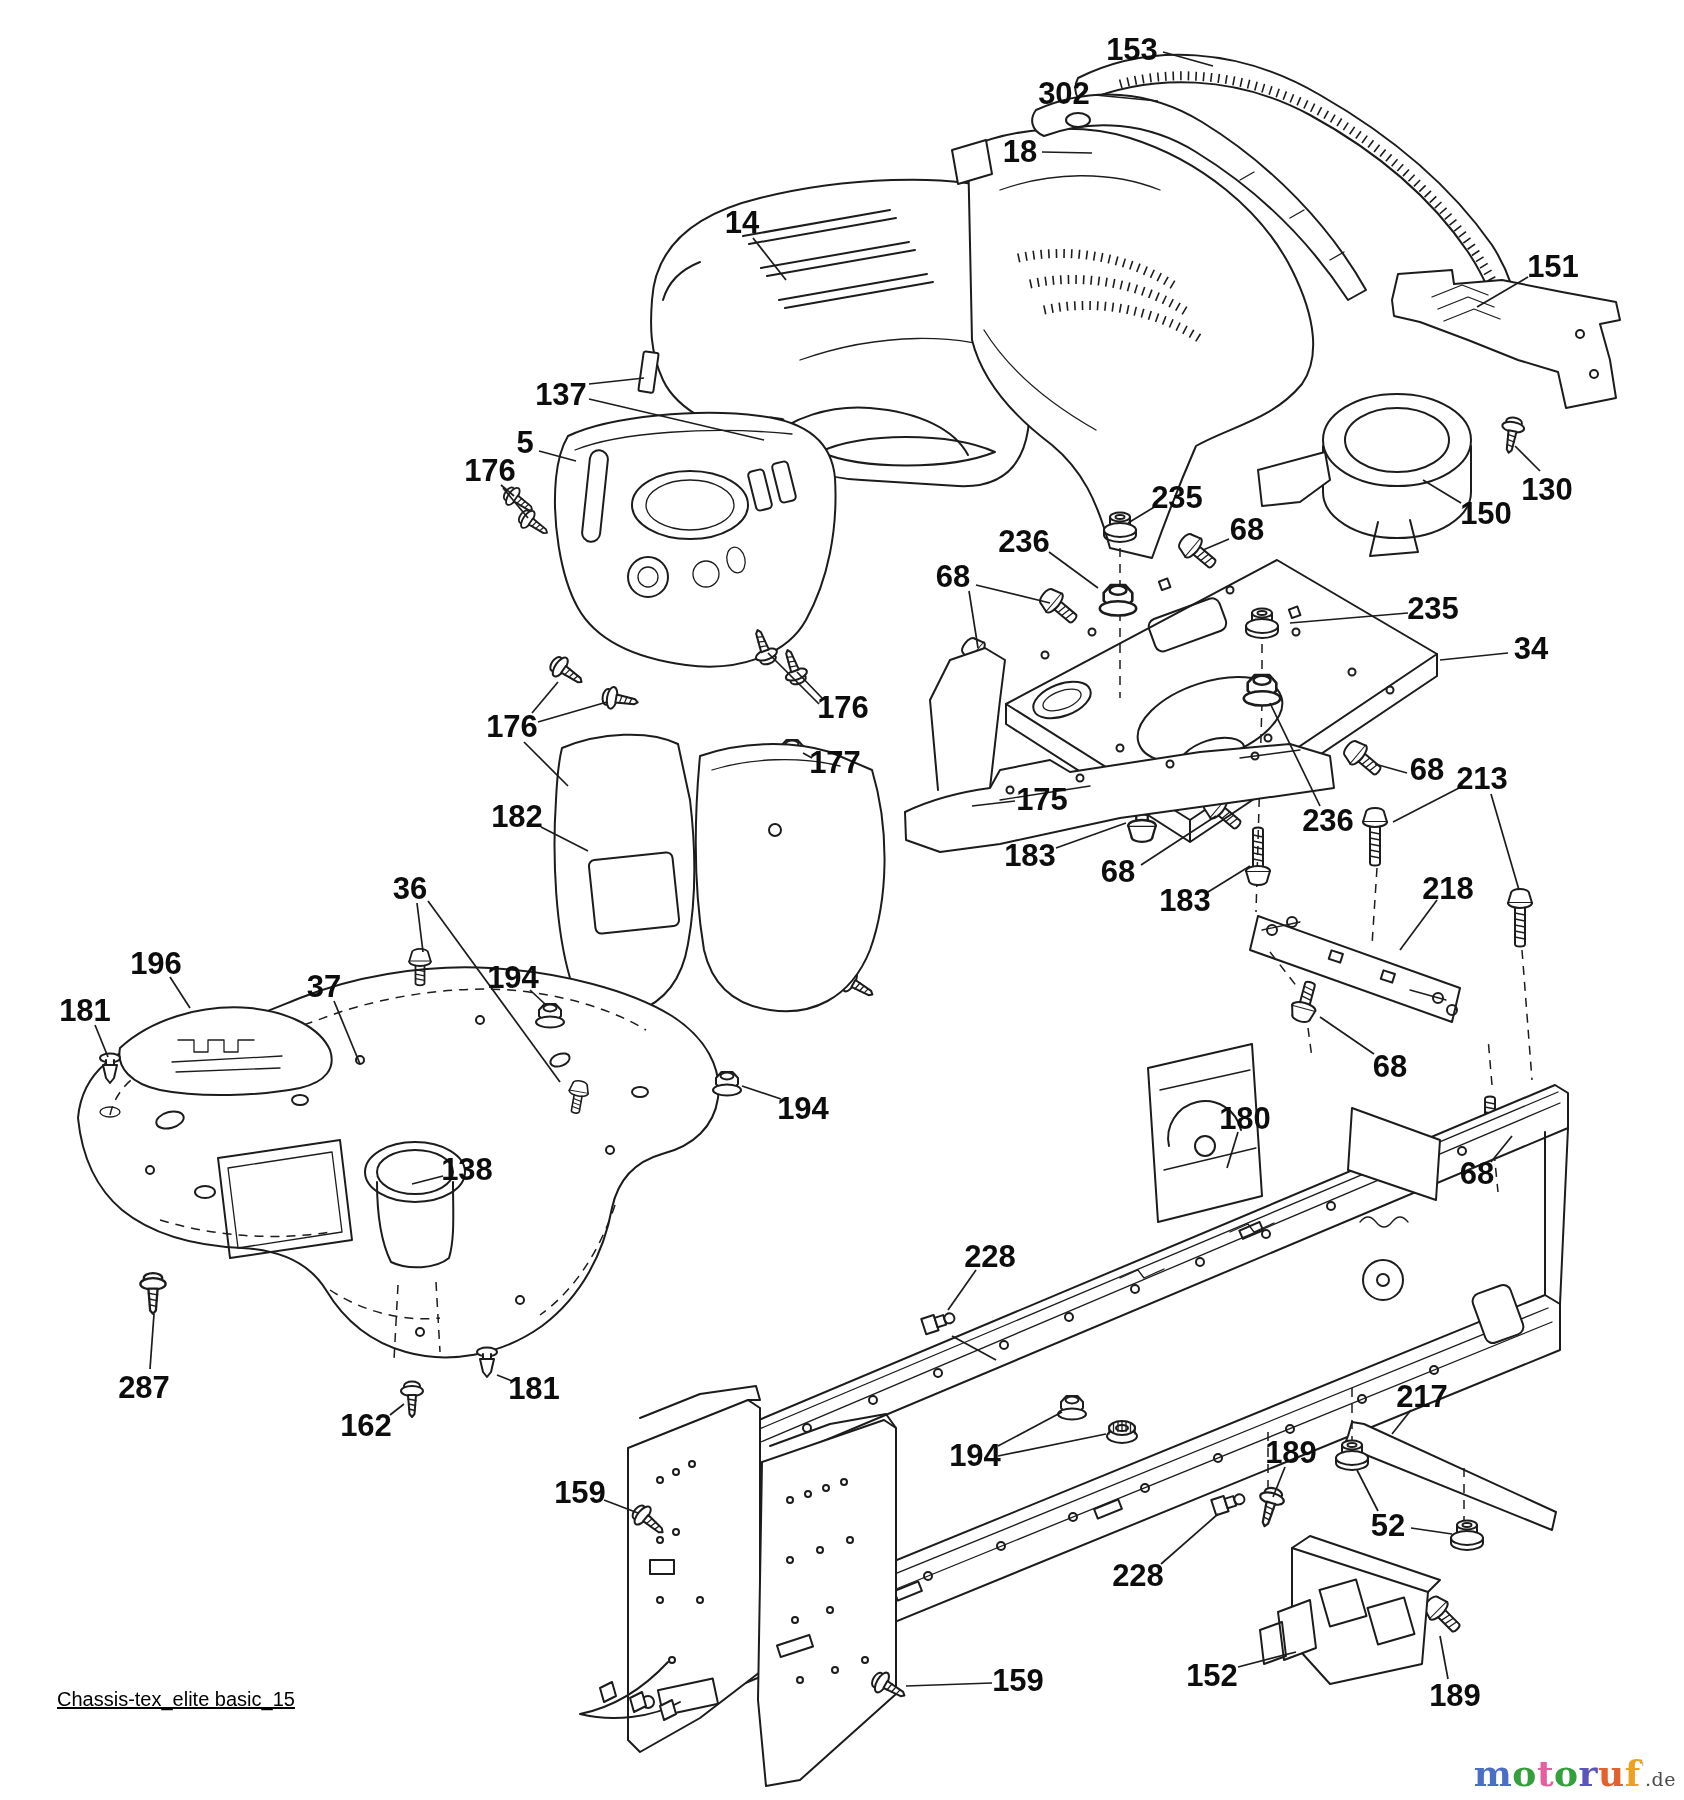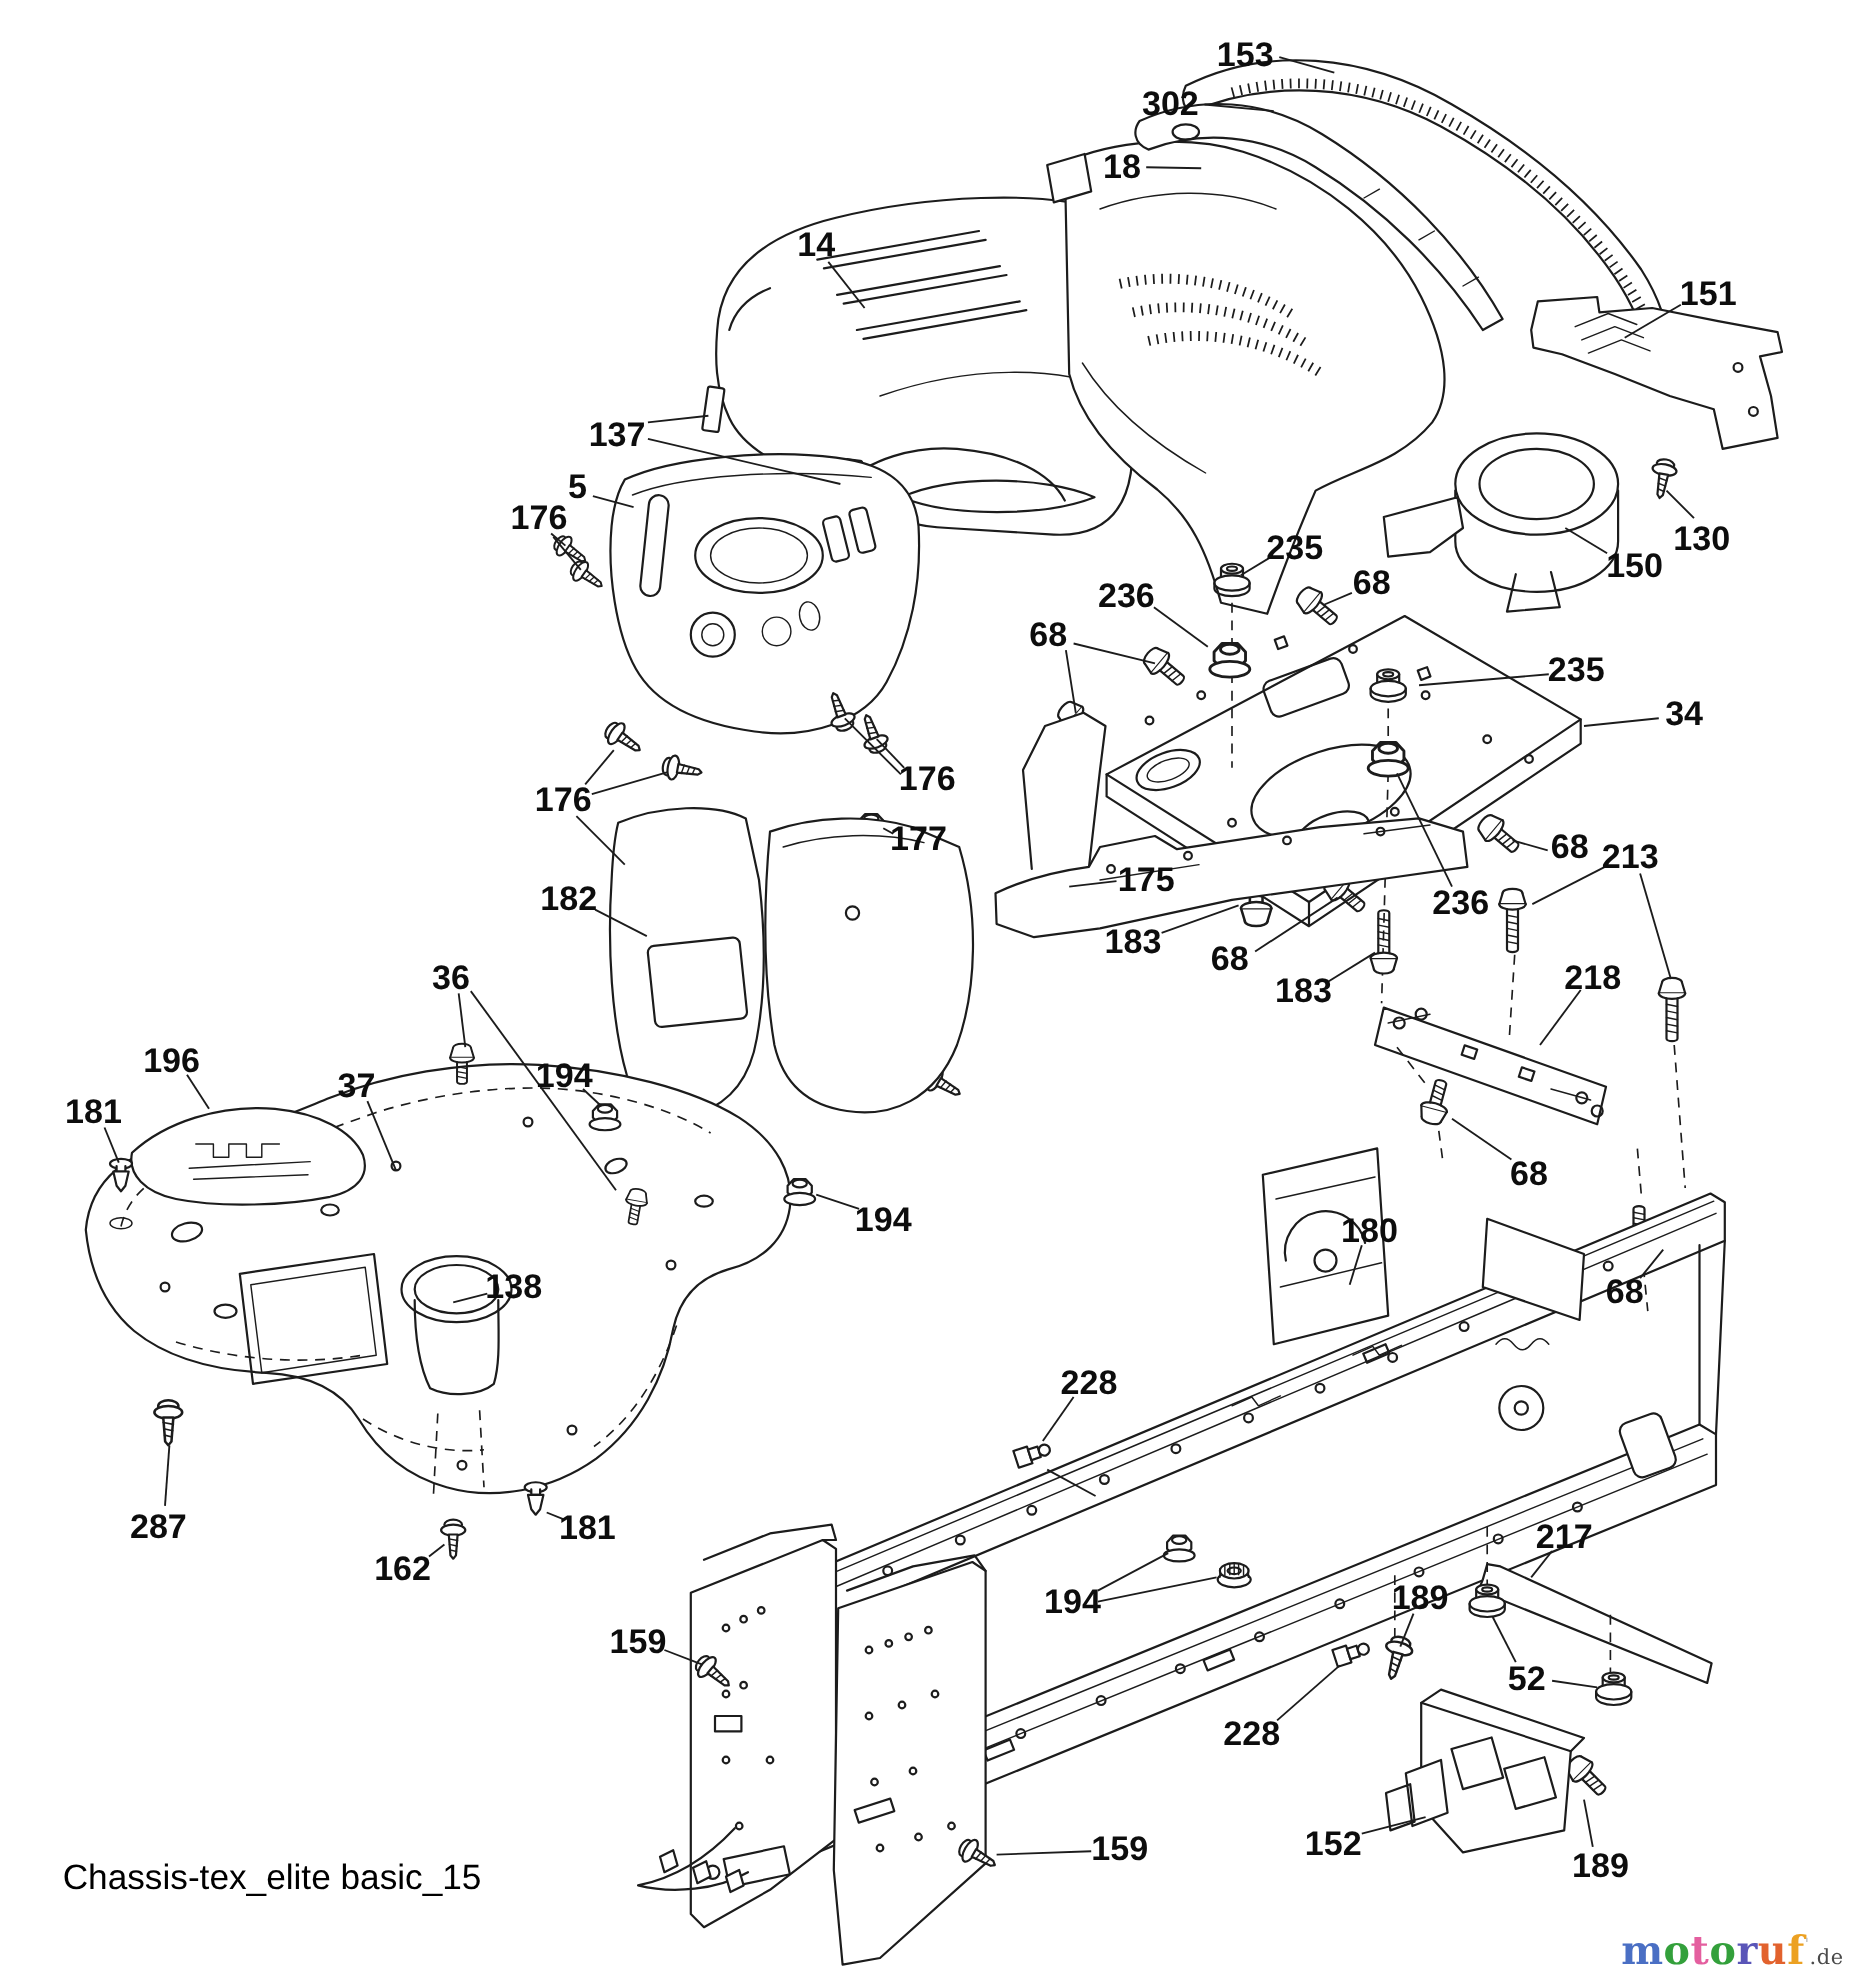--- a/index.html
+++ b/index.html
@@ -8,21 +8,21 @@
   .stage svg{position:absolute;left:0;top:0;}
   
   .ln{stroke:#1c1c1c;stroke-width:2;fill:none;stroke-linejoin:round;stroke-linecap:round;}
   .fw{fill:#ffffff;}
   .th{stroke-width:1.3;}
   .dsh{stroke:#1c1c1c;stroke-width:1.5;fill:none;stroke-dasharray:9 7;}
   .hatch{stroke:#1c1c1c;stroke-width:9;fill:none;stroke-dasharray:1.6 6;}
   .leader{stroke:#1c1c1c;stroke-width:1.7;fill:none;}
   .plabel{font-family:"Liberation Sans",sans-serif;font-weight:bold;font-size:31px;
           fill:#0d0d0d;text-anchor:middle;}
-  .footer{position:absolute;left:57px;top:1688px;font-size:32px;color:#000;}
+  .footer{position:absolute;left:57px;top:1688px;font-size:20px;color:#000;text-decoration:underline;}
   .watermark{position:absolute;right:8px;bottom:6px;font-family:"DejaVu Serif",serif;
              font-size:36px;font-weight:bold;letter-spacing:.5px;white-space:nowrap;}
   .watermark sup{font-size:14px;color:#b5b5b5;font-weight:normal;}
   .wm-suffix{font-size:19px;color:#4a4a4a;font-weight:normal;text-align:right;}
 </style>
 </head>
 <body>
 
 <div class="stage">
 

